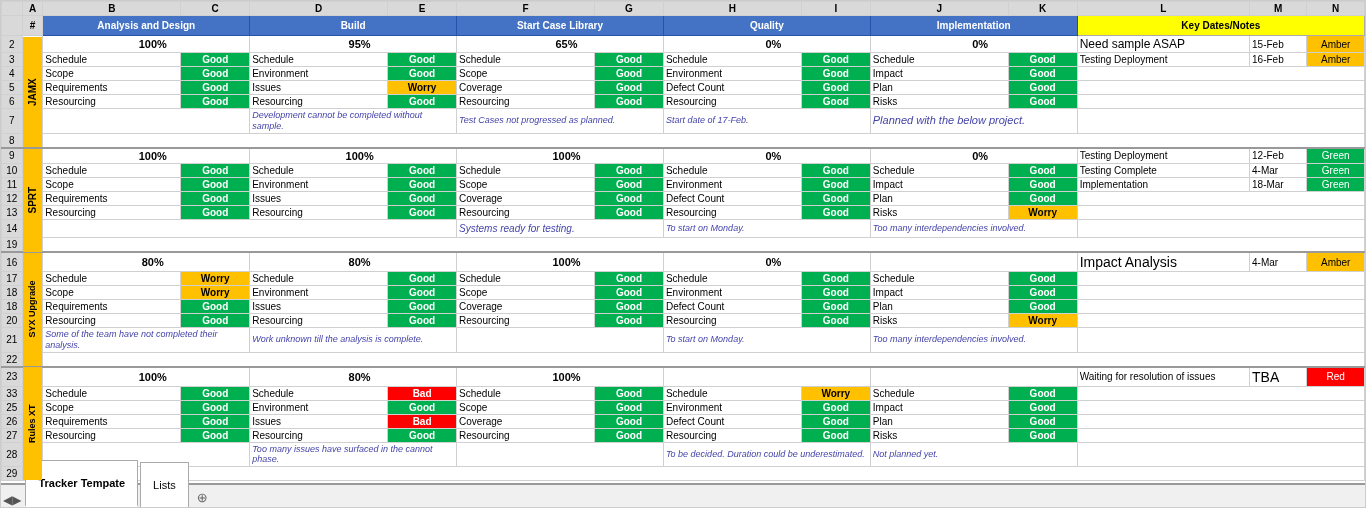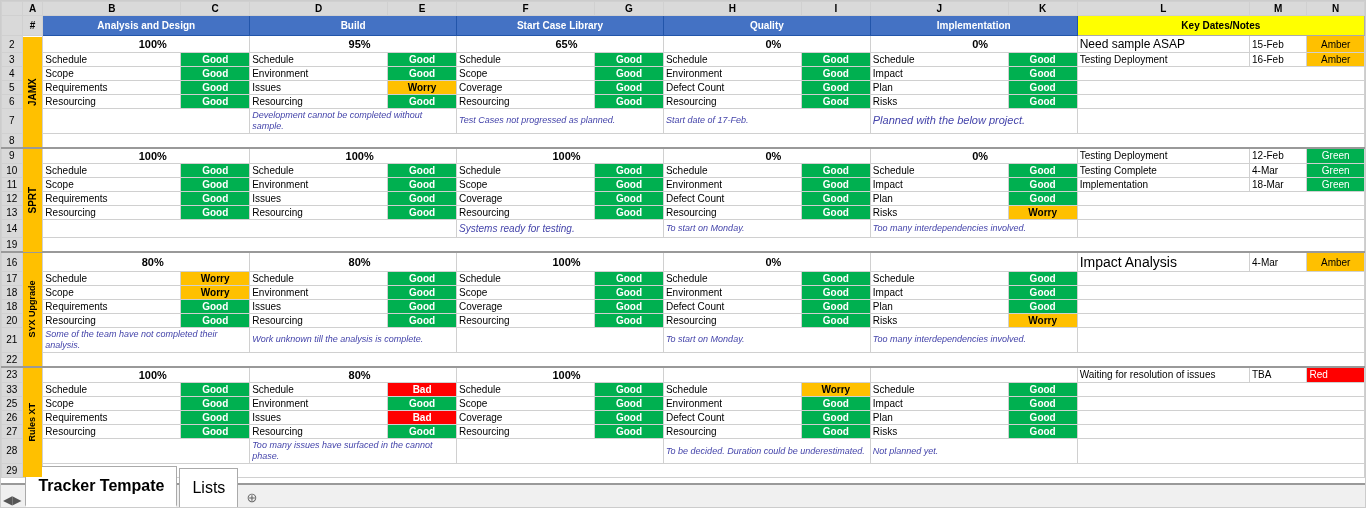--- a/index.html
+++ b/index.html
@@ -76,45 +76,45 @@
     .note-cell {
       font-style: italic;
       color: #4444aa;
       font-size: 9px;
       white-space: normal;
       line-height: 1.2;
     }
 
     .date-amber { background: #ffc000; color: #000; text-align: center; font-size: 10px; }
     .date-green { background: #00b050; color: #fff; text-align: center; font-size: 10px; }
-    .date-red { background: #ff0000; color: #fff; text-align: left; font-size: 10px; }
+    .date-red { background: #ff0000; color: #fff; text-align: center; font-size: 10px; }
 
     .row-num {
       background: #d9d9d9;
       text-align: center;
       color: #000;
       font-size: 10px;
       font-weight: normal;
     }
 
     .tab-bar {
       display: flex;
       background: #f0f0f0;
       border-top: 2px solid #999;
       padding: 2px 2px 0;
       height: 24px;
       align-items: flex-end;
     }
 
     .tab {
-      padding: 10px 12px;
+      padding: 16px 12px;
       background: #fff;
       border: 1px solid #aaa;
       border-bottom: none;
-      font-size: 16px;
+      font-size: 11px;
       cursor: pointer;
       margin-right: 2px;
       color: #000;
     }
 
     .tab.active {
       background: #fff;
       border-bottom: 2px solid #fff;
       font-weight: bold;
     }
@@ -454,21 +454,21 @@
 
         <tr style="height:16px" class="row-separator">
           <td class="row-num">23</td>
           <td rowspan="7" style="background:#ffc000;text-align:center;font-weight:bold;font-size:9px;writing-mode:vertical-rl;transform:rotate(180deg)">Rules XT</td>
           <td class="pct-cell" colspan="2">100%</td>
           <td class="pct-cell" colspan="2">80%</td>
           <td class="pct-cell" colspan="2">100%</td>
           <td class="pct-cell" colspan="2"></td>
           <td class="pct-cell" colspan="2"></td>
           <td style="font-size:10px">Waiting for resolution of issues</td>
-          <td style="font-size:10px">TBA</td>
+          <td style="font-size:14px">TBA</td>
           <td class="date-red">Red</td>
         </tr>
         <tr style="height:14px">
           <td class="row-num">33</td>
           <td class="label-text">Schedule</td>
           <td class="status-good">Good</td>
           <td class="label-text">Schedule</td>
           <td class="status-bad">Bad</td>
           <td class="label-text">Schedule</td>
           <td class="status-good">Good</td>

